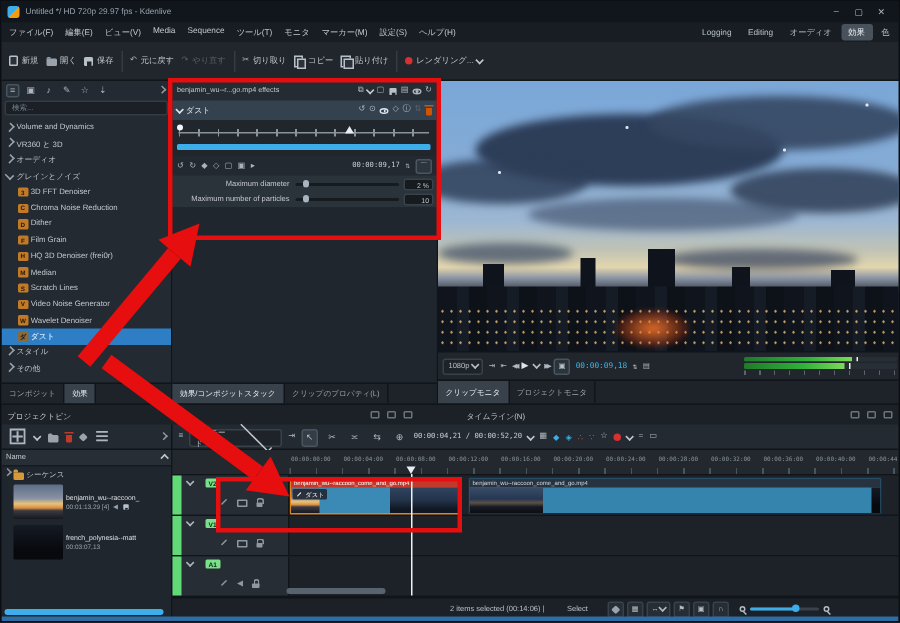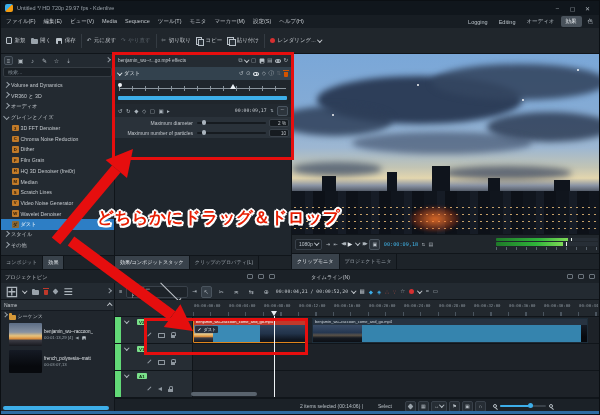--- a/index.html
+++ b/index.html
@@ -659,15 +659,14 @@
   <div id="bottom-border" class="abs"></div>
 
   <div id="ann-rect1" class="abs"></div>
   <div id="ann-rect2" class="abs"></div>
   <svg id="arrows" class="abs" width="600" height="415">
     <line x1="55" y1="240" x2="115.3" y2="167.9" stroke="#e60e0e" stroke-width="11"></line>
     <polygon points="132,148 126,176.9 104.6,158.9" fill="#e60e0e"></polygon>
     <line x1="70" y1="240" x2="171.1" y2="314.6" stroke="#e60e0e" stroke-width="11"></line>
     <polygon points="192,330 162.8,325.9 179.4,303.3" fill="#e60e0e"></polygon>
   </svg>
-  <div id="ann-text" class="abs">どちらかにドラッグ＆ドロップ</div>
 
 </div>
 
 </body></html>

